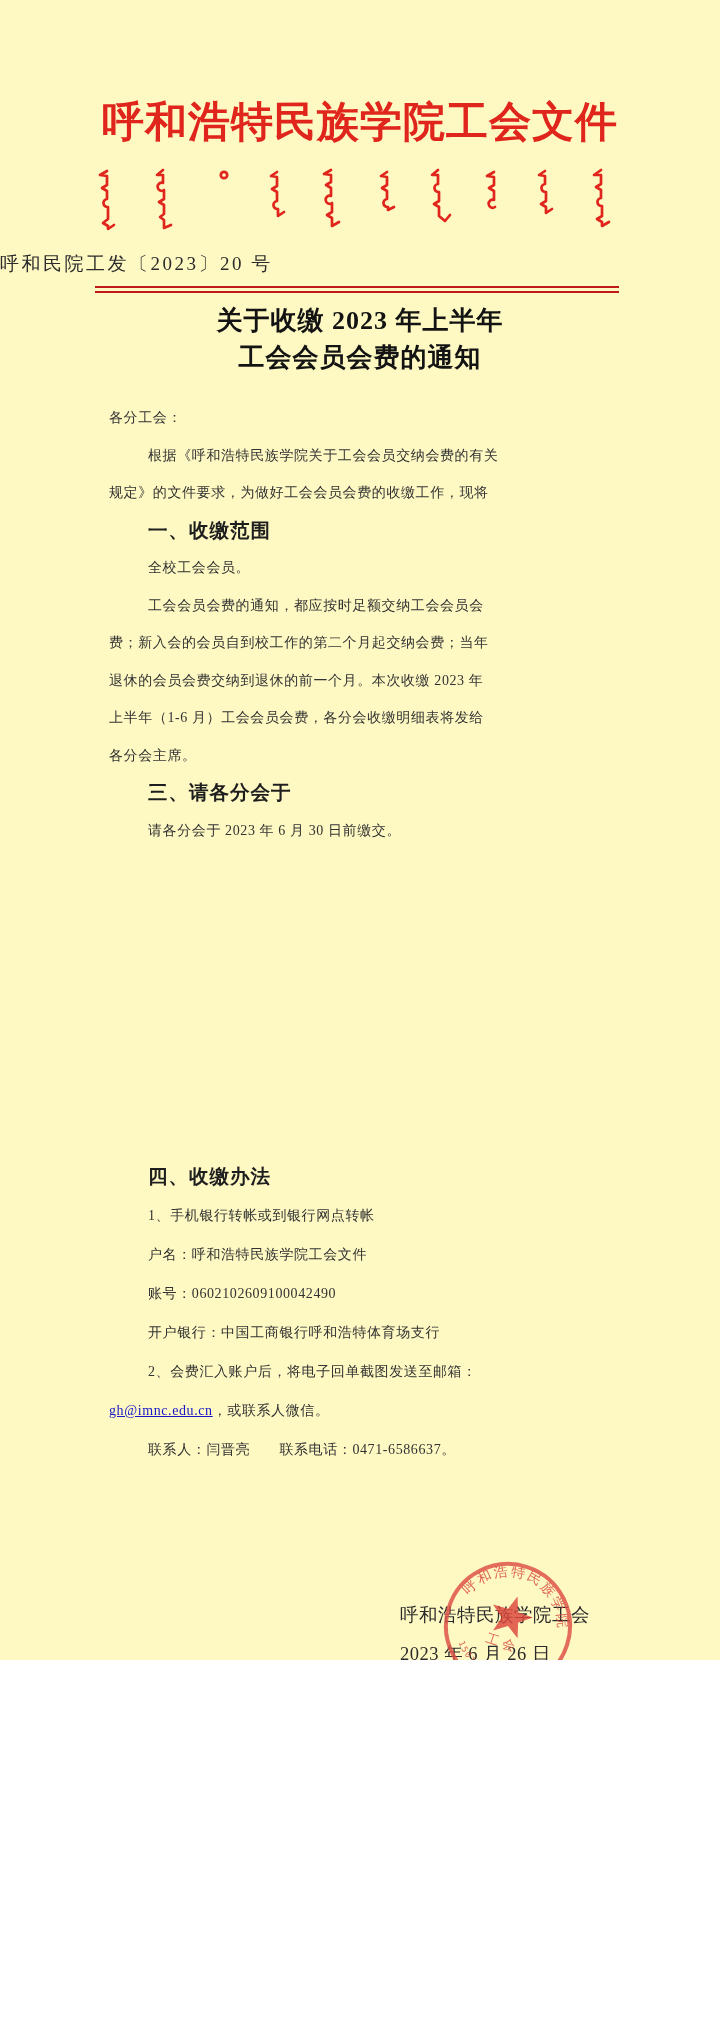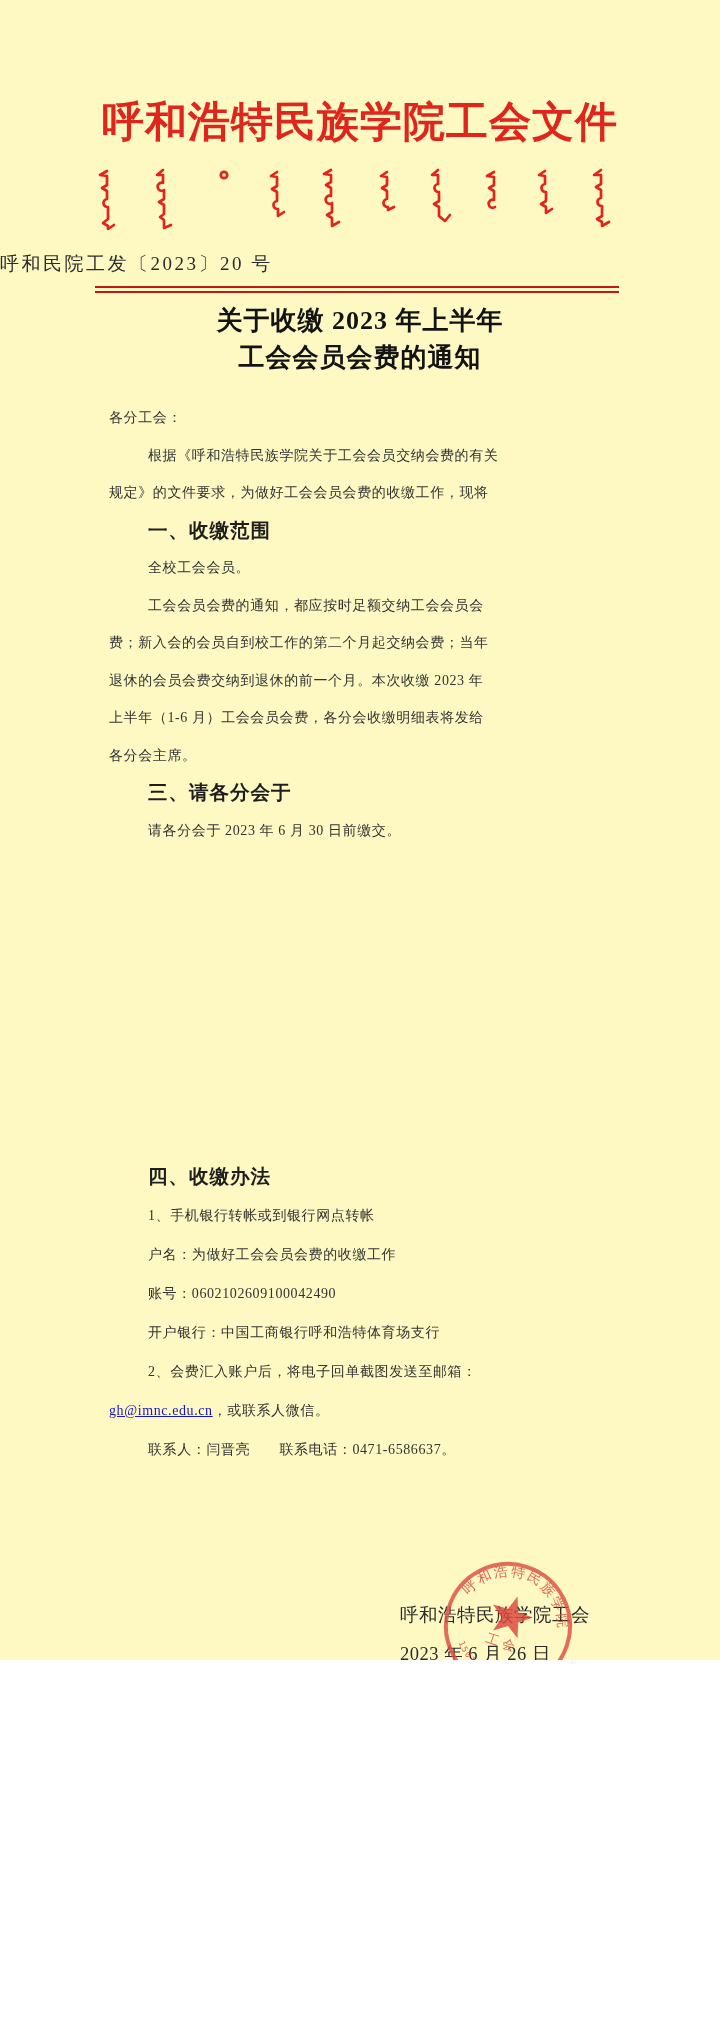--- a/index.html
+++ b/index.html
@@ -90,21 +90,21 @@
       <div class="line">各分会主席。</div>
       <div class="line indent bold">三、请各分会于</div>
       <div class="line indent">请各分会于 2023 年 6 月 30 日前缴交。</div>
     </div>
 
   <div class="body-b">
     <div>
 
     <div class="line indent bold">四、收缴办法</div>
         <div class="line indent">1、手机银行转帐或到银行网点转帐</div>
-        <div class="line indent">户名：为做好工会会员会费的收缴工作</div>
+        <div class="line indent">户名：呼和浩特民族学院工会文件</div>
         <div class="line indent">账号：0602102609100042490</div>
         <div class="line indent">开户银行：中国工商银行呼和浩特体育场支行</div>
         <div class="line indent">2、会费汇入账户后，将电子回单截图发送至邮箱：</div>
       </div>
     <div class="line">
       <a href="#" class="email">gh@imnc.edu.cn</a><span>，或联系人微信。</span>
     </div>
     <div>
 
     <div class="line indent">联系人：闫晋亮　　联系电话：0471-6586637。</div>

